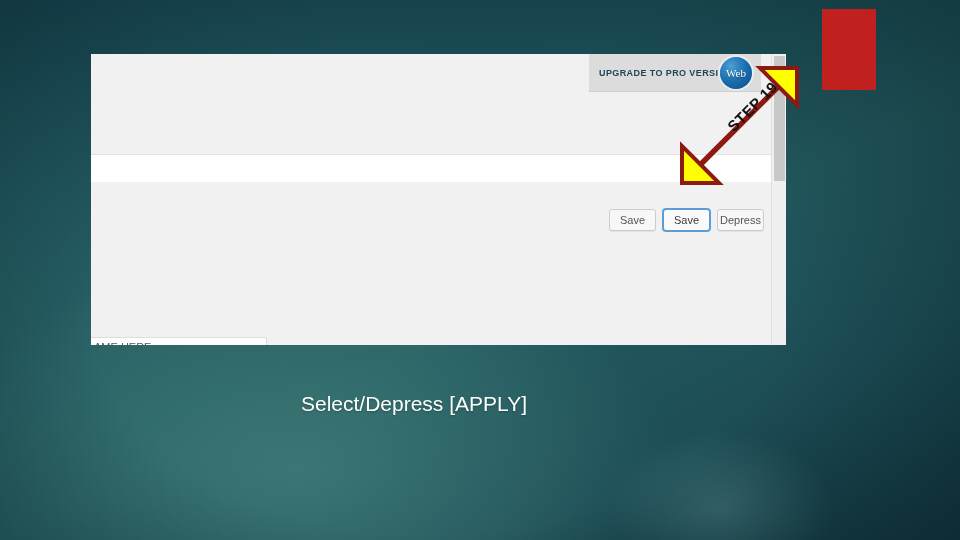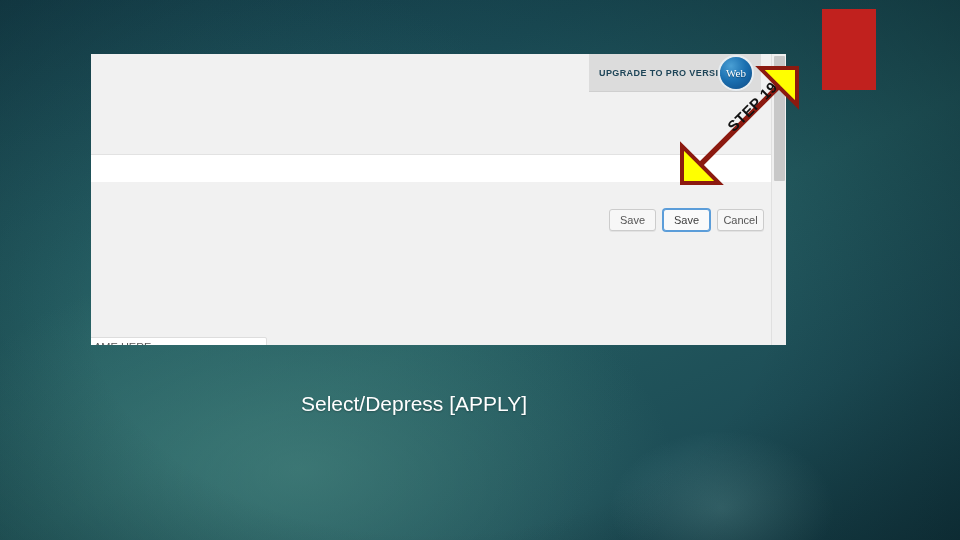--- a/index.html
+++ b/index.html
@@ -262,21 +262,21 @@
     <div class="shot-buttons-area">
 
       <div class="btn-row">
         <div class="wp-btn">
           <span>Save</span>
         </div>
         <div class="wp-btn focused">
           <span>Save</span>
         </div>
         <div class="wp-btn">
-          <span>Cancel</span>
+          <span>Depress</span>
         </div>
       </div>
 
       <div class="form-input" id="input-name">
         <span>AME HERE</span>
       </div>
 
     </div>
 
     <div class="shot-scroll-track">

